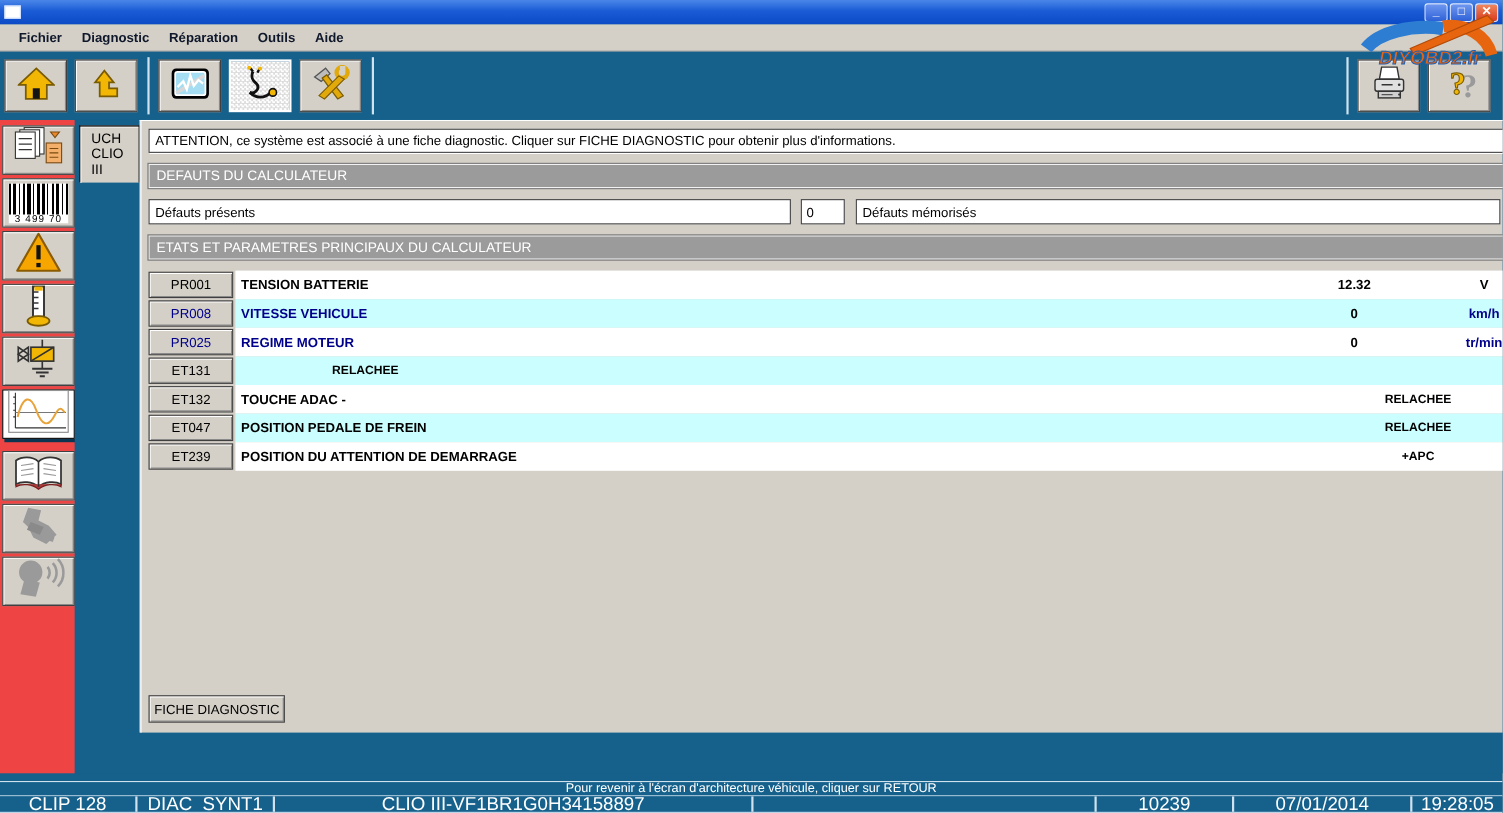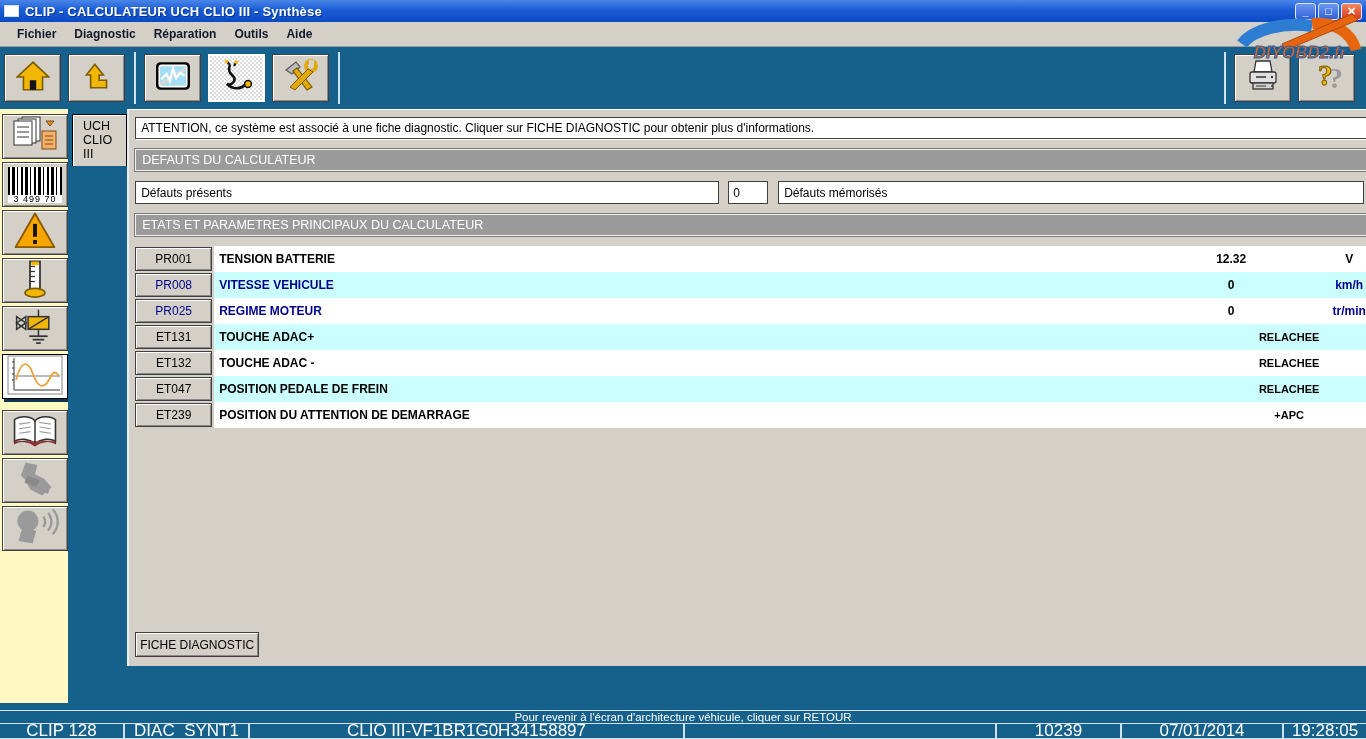--- a/index.html
+++ b/index.html
@@ -28,21 +28,21 @@
   .tb-btn { width:57px; height:48px; background:#d4d0c8; border:1px solid #404040;
     box-shadow:inset 1px 1px 0 #ffffff, inset -1px -1px 0 #8a8a8a;
     display:flex; align-items:center; justify-content:center; margin-right:7px; }
   .tb-btn.active { background:repeating-conic-gradient(#ffffff 0% 25%, #dcdcdc 0% 50%) 0 0/4px 4px;
     border:2px solid #ffffff; box-shadow:none; }
   .tb-sep { width:2px; height:52px; background:#cfe2ee; margin:0 8px 0 2px; }
   .tb-spacer { flex:1; }
 
   
   .bodyrow { height:594px; display:flex; }
-  .sidebar { width:75px; background:#fef9c3; padding-top:5px; }
+  .sidebar { width:75px; background:#ef4444; padding-top:5px; }
   .sb-btn { width:66px; height:45px; margin:0 0 3px 2px; background:#d4d0c8; border:1px solid #404040;
     box-shadow:inset 1px 1px 0 #ffffff, inset -1px -1px 0 #8a8a8a;
     display:flex; align-items:center; justify-content:center; overflow:hidden; }
   .sb-gap { height:8px; }
   .sb-btn.selected { border:1px solid #000; box-shadow:2px 3px 0 #0b3550, inset 1px 1px 0 #fff; background:#fff; }
   .barcode-wrap { width:54px; height:36px; position:relative; background:#fff; }
   .barcode-bars { position:absolute; inset:0 0 8px 0;
     background:repeating-linear-gradient(90deg,#000 0 2px,#fff 2px 4px,#000 4px 7px,#fff 7px 9px,#000 9px 10px,#fff 10px 13px); }
   .barcode-num { position:absolute; bottom:-1px; left:0; right:0; text-align:center; font-size:9px; color:#000;
     background:transparent; letter-spacing:1px; }
@@ -100,21 +100,20 @@
   .st-4{width:125px;} .st-5{width:162px;} .st-6{flex:1; border-right:none;}
 
   
   .watermark { position:absolute; top:6px; right:0; width:132px; height:56px; z-index:50; pointer-events:none; }
 </style>
 </head>
 <body>
 
 <div class="titlebar">
   <div class="win-ico"></div>
-  <div class="title">CLIP - CALCULATEUR UCH CLIO III - Synthèse</div>
   <div class="win-btns">
     <div class="win-btn min">_</div>
     <div class="win-btn max">□</div>
     <div class="win-btn close">✕</div>
   </div>
 </div>
 
 <div class="watermark">
   <svg width="132" height="56" viewBox="0 0 132 56">
     <path d="M8,38 A58,30 0 0 1 78,20" stroke="#2d7dd2" stroke-width="12" fill="none"></path>
@@ -385,21 +384,20 @@
               <span class="tunit navy">tr/min</span>
             </div>
           </div>
         </div>
 
         <div class="trow cyan">
           <div class="tcode">
               <span>ET131</span>
             </div>
           <div class="tbody-right">
-            <div class="tdesc">TOUCHE ADAC+</div>
             <div class="tright">
                 <span class="tstate">RELACHEE</span>
               </div>
           </div>
         </div>
 
         <div class="trow">
           <div class="tcode">
               <span>ET132</span>
             </div>

